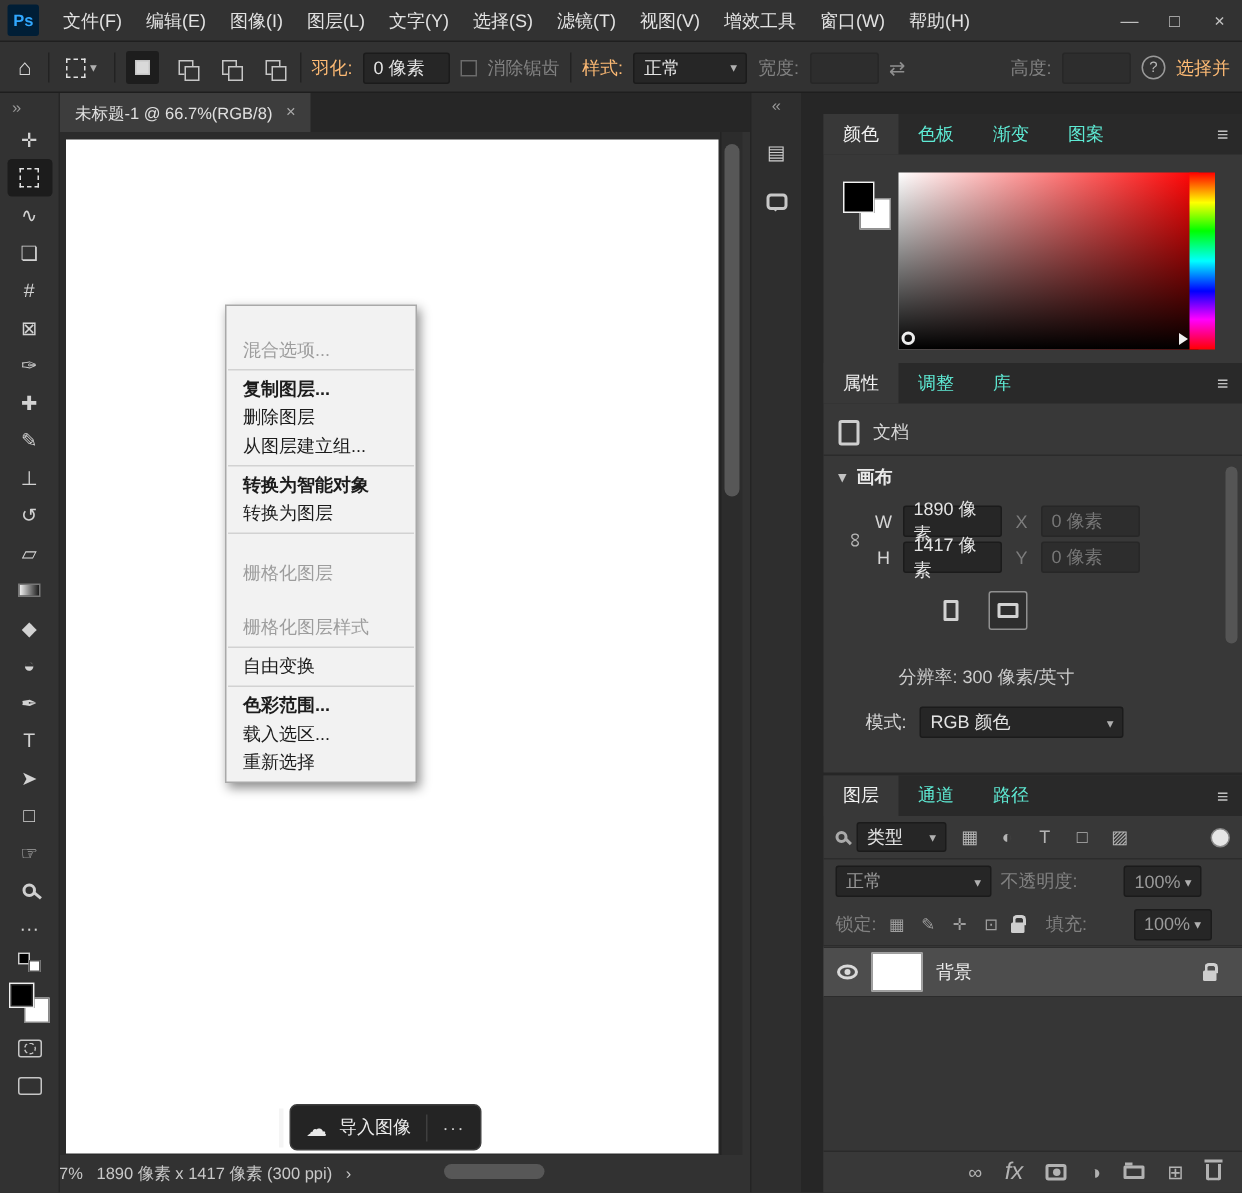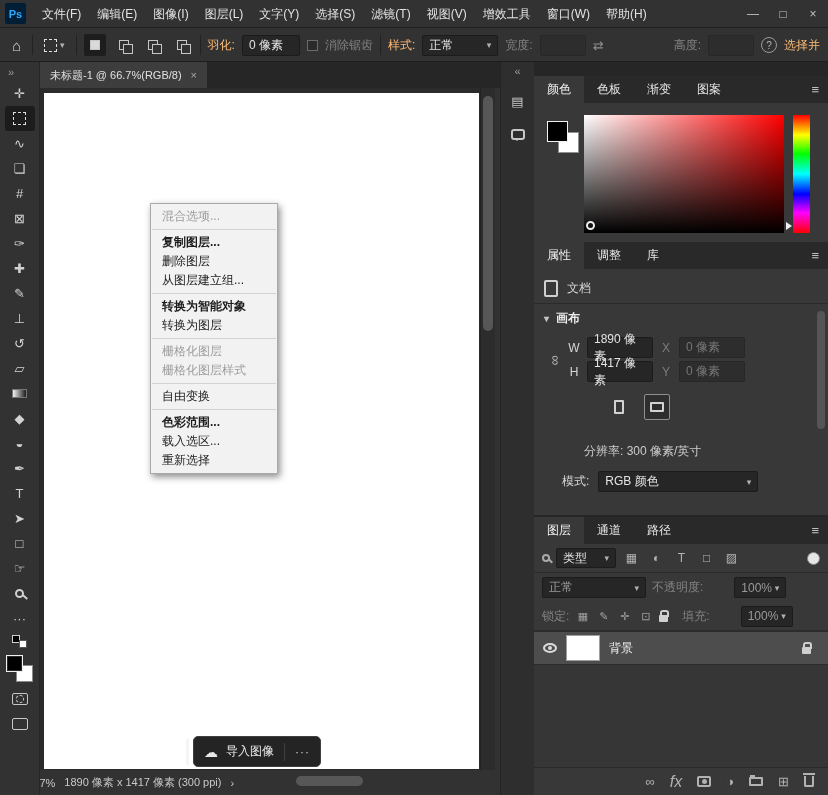--- a/index.html
+++ b/index.html
@@ -80,37 +80,37 @@
   .import-pill { position:absolute; left:193px; top:736px; height:31px; background:#242424;
     border:1px solid #3f3f3f; border-radius:5px; display:flex; align-items:center; padding:0 10px; gap:8px; color:#ececec; }
   .import-pill .cloud { font-size:14px; color:#e8e8e8; }
   .import-pill .div { width:1px; height:18px; background:#3f3f3f; margin:0 2px; }
   .import-pill .more { color:#d0d0d0; letter-spacing:1px; }
   
   .ctx { position:absolute; left:150px; top:203px; width:128px; background:#f2f2f2;
     border:1px solid #a9a9a9; box-shadow:2px 3px 7px rgba(0,0,0,.45); padding:3px 0; z-index:20; }
   .ci { height:19px; line-height:19px; padding:0 11px; color:#1c1c1c; font-size:12px; }
   .ci.bold { font-weight:bold; }
-  .ci.disabled { color:#9d9d9d; }
+  .ci.disabled { color:#9d9d9d;margin-top:17px; }
   .csep { height:1px; background:#d2d2d2; margin:3px 1px; }
   
   .dock { position:absolute; left:500px; top:62px; width:34px; height:733px; background:#2e2e2e;
     border-left:1px solid #242424; display:flex; flex-direction:column; align-items:center; }
   .dock-collapse { color:#9a9a9a; font-size:11px; height:16px; margin-top:3px; }
   .dock-btn { width:26px; height:26px; margin-top:7px; display:flex; align-items:center; justify-content:center; color:#cccccc; font-size:13px; }
   .bubble { width:14px; height:11px; border:2px solid #c8c8c8; border-radius:3px; position:relative; }
   .bubble::after { content:''; position:absolute; left:1px; bottom:-6px; border:3px solid transparent; border-top-color:#c8c8c8; }
   
   .panels { position:absolute; left:534px; top:62px; width:294px; height:733px; background:#262626; }
-  .panel { position:absolute; left:0; right:0; background:#383838; }
+  .panel { position:absolute; left:15px; right:0; background:#383838; }
   .p-color { top:14px; height:178px; }
   .p-props { top:180px; height:273px; }
   .p-layers { top:455px; height:278px; }
   .ptabbar { height:27px; background:#292929; display:flex; align-items:stretch; }
-  .ptab { padding:0 13px; display:flex; align-items:center; font-size:12px; color:#e5e5e5; }
+  .ptab { padding:0 13px; display:flex; align-items:center; font-size:12px; color:#5eead4; }
   .ptab.active { background:#383838; color:#f2f2f2; }
   .pmenu { margin-left:auto; padding:0 9px; display:flex; align-items:center; color:#c0c0c0; font-size:13px; }
   
   .color-body { position:relative; height:151px; }
   .cswatches { position:absolute; left:11px; top:16px; width:36px; height:36px; }
   .cswatches .bgc { position:absolute; right:2px; bottom:2px; width:21px; height:21px; background:#fff; border:1px solid #909090; }
   .cswatches .fgc { position:absolute; left:2px; top:2px; width:21px; height:21px; background:#000; border:1px solid #f2f2f2; }
   .cfield { position:absolute; left:50px; top:12px; width:200px; height:118px;
     background:linear-gradient(to bottom, rgba(0,0,0,0), #000), linear-gradient(to right, #fff, #f00); }
   .ccursor { position:absolute; left:2px; bottom:3px; width:9px; height:9px; border:2px solid #ededed; border-radius:50%; }
@@ -133,21 +133,21 @@
   .dim-label { width:12px; color:#d6d6d6; text-align:center; }
   .dim-label.dim { color:#7d7d7d; }
   .dim-row .field { width:66px; }
   .orient { display:flex; gap:12px; margin:9px 0 2px 62px; }
   .ob2 { width:26px; height:26px; display:flex; align-items:center; justify-content:center; border:1px solid transparent; border-radius:2px; }
   .ob2.sel { border-color:#8f8f8f; background:#2e2e2e; }
   .rect-v { width:10px; height:14px; border:2px solid #d2d2d2; border-radius:1px; }
   .rect-h { width:14px; height:10px; border:2px solid #d2d2d2; border-radius:1px; }
   .res-row { margin:23px 0 0 40px; color:#cbcbcb; }
   .mode-row { display:flex; align-items:center; gap:9px; margin:11px 0 0 18px;text-align:center; }
-  .mode-row .field { width:160px; }
+  .mode-row .field { width:136px; }
   .props-scroll { position:absolute; right:3px; top:42px; width:8px; height:118px; background:#555; border-radius:4px; }
   
   .layers-body { position:relative; height:251px; display:flex; flex-direction:column; }
   .lrow { display:flex; align-items:center; gap:6px; padding:0 8px; height:29px; flex:0 0 auto; }
   .lrow.bordered { border-bottom:1px solid #2c2c2c; }
   .mag { width:8px; height:8px; border:2px solid #aaa; border-radius:50%; position:relative; flex:0 0 auto; }
   .mag::after { content:''; position:absolute; width:5px; height:2px; background:#aaa; right:-5px; bottom:-2px; transform:rotate(45deg); }
   .ffield { width:60px; height:20px; }
   .fico { width:19px; text-align:center; color:#b4b4b4; font-size:12px; }
   .ftoggle { margin-left:auto; width:13px; height:13px; border-radius:50%; background:#e6e6e6; border:1px solid #888; }

